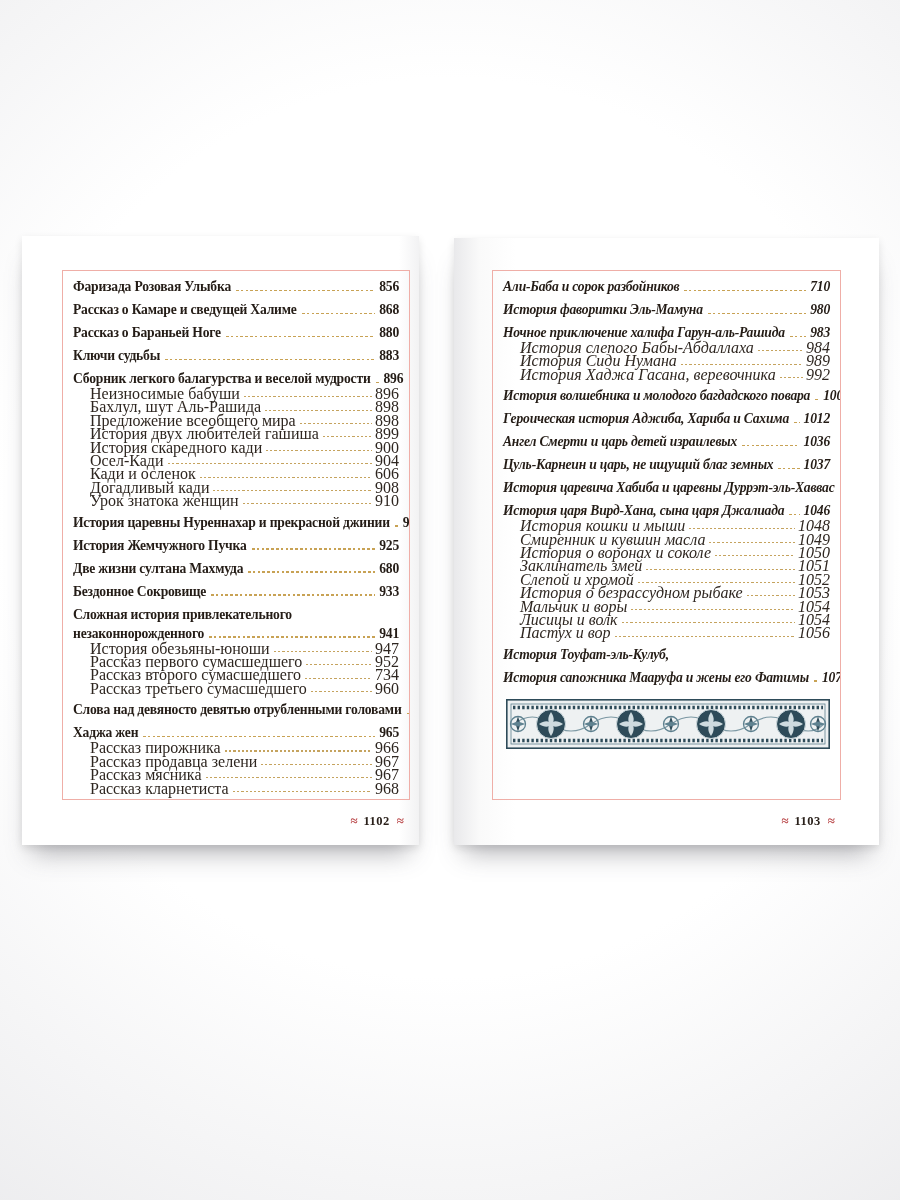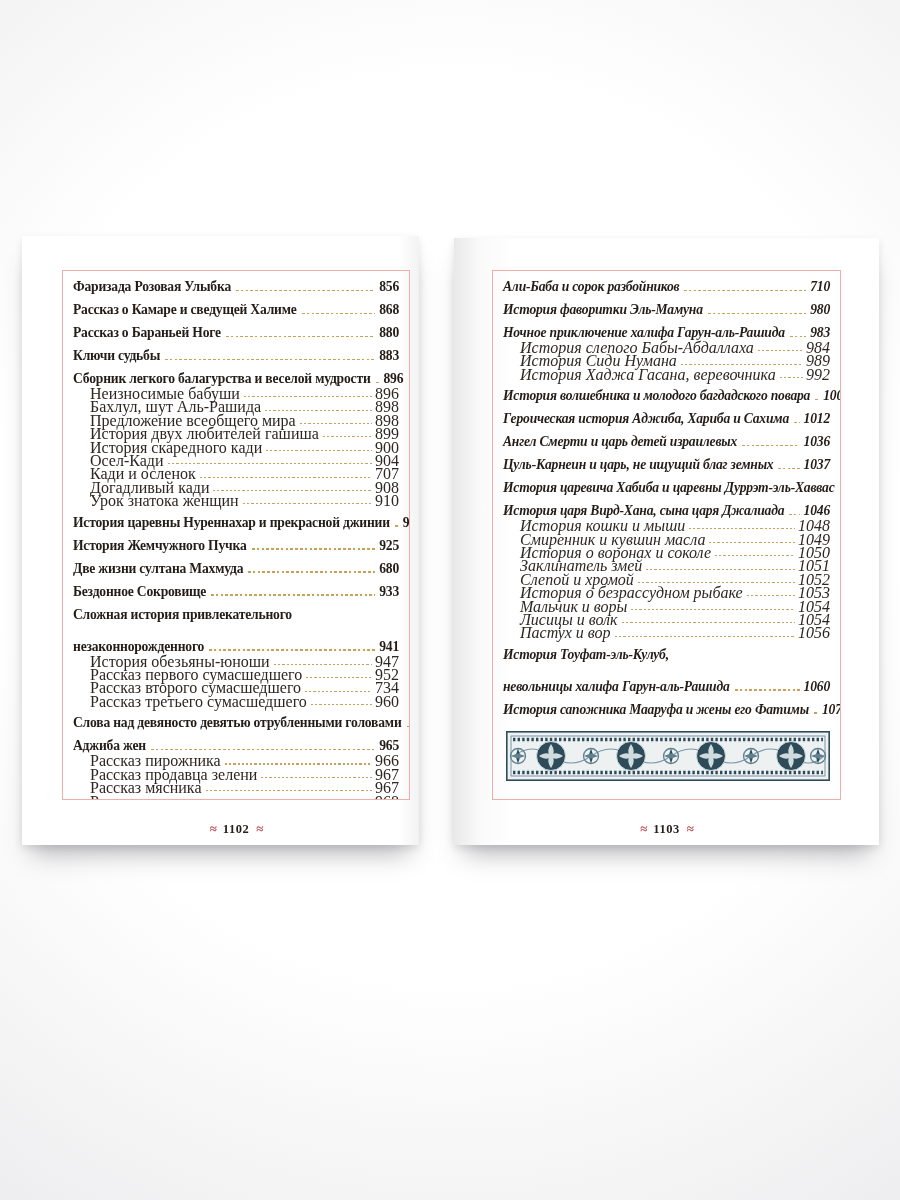--- a/index.html
+++ b/index.html
@@ -31,33 +31,33 @@
   }
   .line.main{
     font-size:13.6px; font-weight:700; line-height:16px; margin-top:7px;
     letter-spacing:-0.2px;
   }
   .line.sub{
     font-size:16px; font-weight:400; line-height:13.4px; margin-left:17px;
     color:#2e2620;
   }
   .content > .line:first-child{ margin-top:1px; }
-  .line.wrap2{ margin-top:16px; }
+  .line.wrap2{ margin-top:3px; }
   .line .t{ flex:0 0 auto; white-space:nowrap; }
   .line .pg{ flex:0 0 auto; white-space:nowrap; }
   .leader{
     flex:1 1 4px; min-width:4px; align-self:flex-end; height:1.4px;
     margin:0 4px 4px 5px;
     background:repeating-linear-gradient(90deg,#c8a254 0 2.6px, rgba(0,0,0,0) 2.6px 4.8px);
   }
   .sub .leader{ height:1.1px; margin:0 3px 3.2px 4px;
     background:repeating-linear-gradient(90deg,#c5a35e 0 2.2px, rgba(0,0,0,0) 2.2px 4.2px);
   }
   .page-footer{
-    position:absolute; bottom:8px; text-align:center;
+    position:absolute; bottom:16px; text-align:right;
     font-size:12.5px; font-weight:700; color:#2a211b; letter-spacing:0.5px;
   }
   #left-page .page-footer{ left:40px; right:9px; }
   #right-page .page-footer{ left:38px; right:38px; }
   .orn{
     color:#bb4a4c; font-weight:700; font-size:13px; padding:0 7px;
     letter-spacing:-1px;
   }
   .band-wrap{ margin:13px 0 0 3px; width:324px; height:50px; display:block; }
 </style>
@@ -118,21 +118,21 @@
           <span class="pg">900</span>
         </div>
         <div class="line sub">
           <span class="t">Осел-Кади</span>
           <span class="leader"></span>
           <span class="pg">904</span>
         </div>
         <div class="line sub">
           <span class="t">Кади и осленок</span>
           <span class="leader"></span>
-          <span class="pg">707</span>
+          <span class="pg">606</span>
         </div>
         <div class="line sub">
           <span class="t">Догадливый кади</span>
           <span class="leader"></span>
           <span class="pg">908</span>
         </div>
         <div class="line sub">
           <span class="t">Урок знатока женщин</span>
           <span class="leader"></span>
           <span class="pg">910</span>
@@ -183,21 +183,21 @@
         <div class="line sub">
           <span class="t">Рассказ третьего сумасшедшего</span>
           <span class="leader"></span>
           <span class="pg">960</span>
         </div>
         <div class="line main">
           <span class="t">Слова над девяносто девятью отрубленными головами</span>
           <span class="leader"></span>
         </div>
         <div class="line main">
-          <span class="t">Аджиба жен</span>
+          <span class="t">Хаджа жен</span>
           <span class="leader"></span>
           <span class="pg">965</span>
         </div>
         <div class="line sub">
           <span class="t">Рассказ пирожника</span>
           <span class="leader"></span>
           <span class="pg">966</span>
         </div>
         <div class="line sub">
           <span class="t">Рассказ продавца зелени</span>
@@ -322,25 +322,20 @@
           <span class="leader"></span>
           <span class="pg">1054</span>
         </div>
         <div class="line sub">
           <span class="t">Пастух и вор</span>
           <span class="leader"></span>
           <span class="pg">1056</span>
         </div>
         <div class="line main">
           <span class="t">История Тоуфат-эль-Кулуб,</span>
-        </div>
-        <div class="line main wrap2">
-          <span class="t">невольницы халифа Гарун-аль-Рашида</span>
-          <span class="leader"></span>
-          <span class="pg">1060</span>
         </div>
         <div class="line main">
           <span class="t">История сапожника Мааруфа и жены его Фатимы</span>
           <span class="leader"></span>
           <span class="pg">1078</span>
         </div>
         <svg viewBox="0 0 324 50" class="band-wrap">
     <rect x="0.8" y="0.8" width="322.4" height="48.4" fill="#eef1f2" stroke="#2e4b59" stroke-width="1.6"></rect>
     <rect x="5" y="5" width="314" height="40" fill="none" stroke="#5f8290" stroke-width="0.8"></rect>
     <line x1="7" y1="8.5" x2="317" y2="8.5" stroke="#2e4b59" stroke-width="3.4" stroke-dasharray="2.4 2.2"></line>

